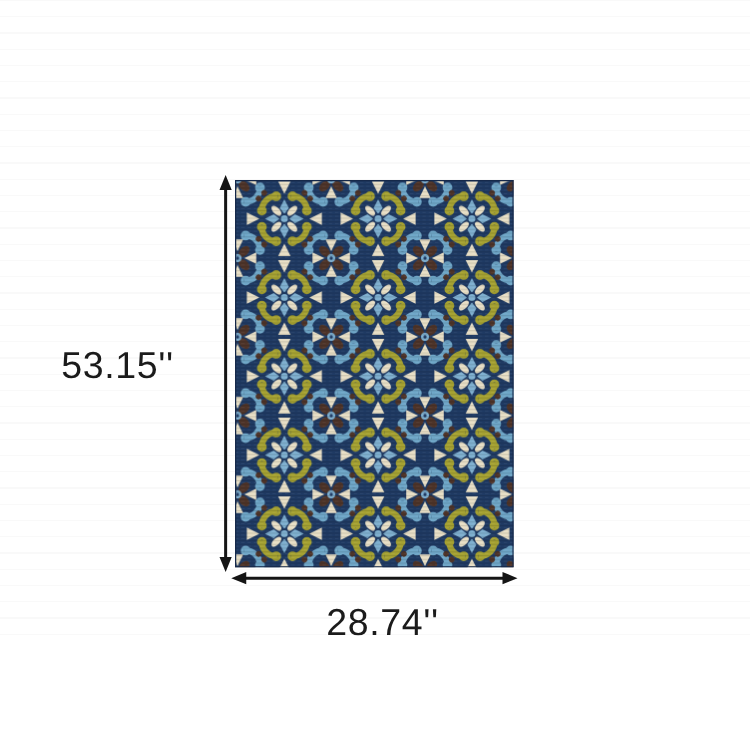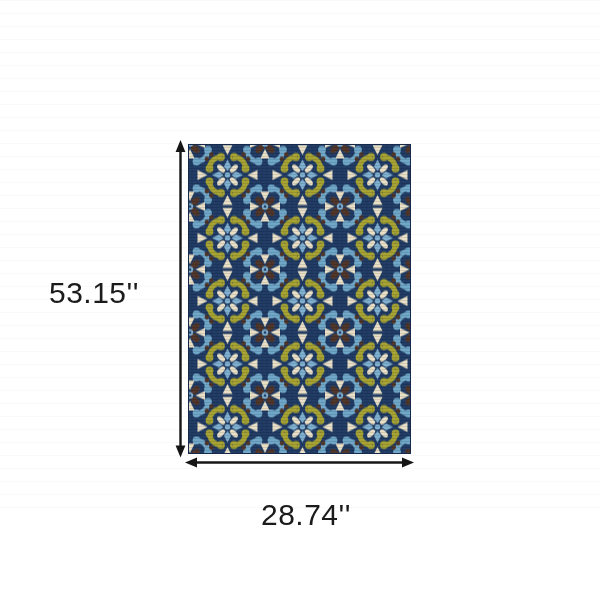--- a/index.html
+++ b/index.html
@@ -35,21 +35,21 @@
     color:#1b1b1b;
     font-size:30px;
     letter-spacing:0.5px;
     text-align:center;
     white-space:nowrap;
   }
   .dim-label.height{
     left:26px; top:276px; width:136px;
   }
   .dim-label.width{
-    left:222px; top:498px; width:168px;
+    left:222px; top:482px; width:168px;
   }
 </style>
 </head>
 <body>
 
 <div class="stage">
 
   <div class="rug">
     <svg width="223" height="310" viewBox="0 0 223 310" xmlns="http://www.w3.org/2000/svg">
       <defs>

